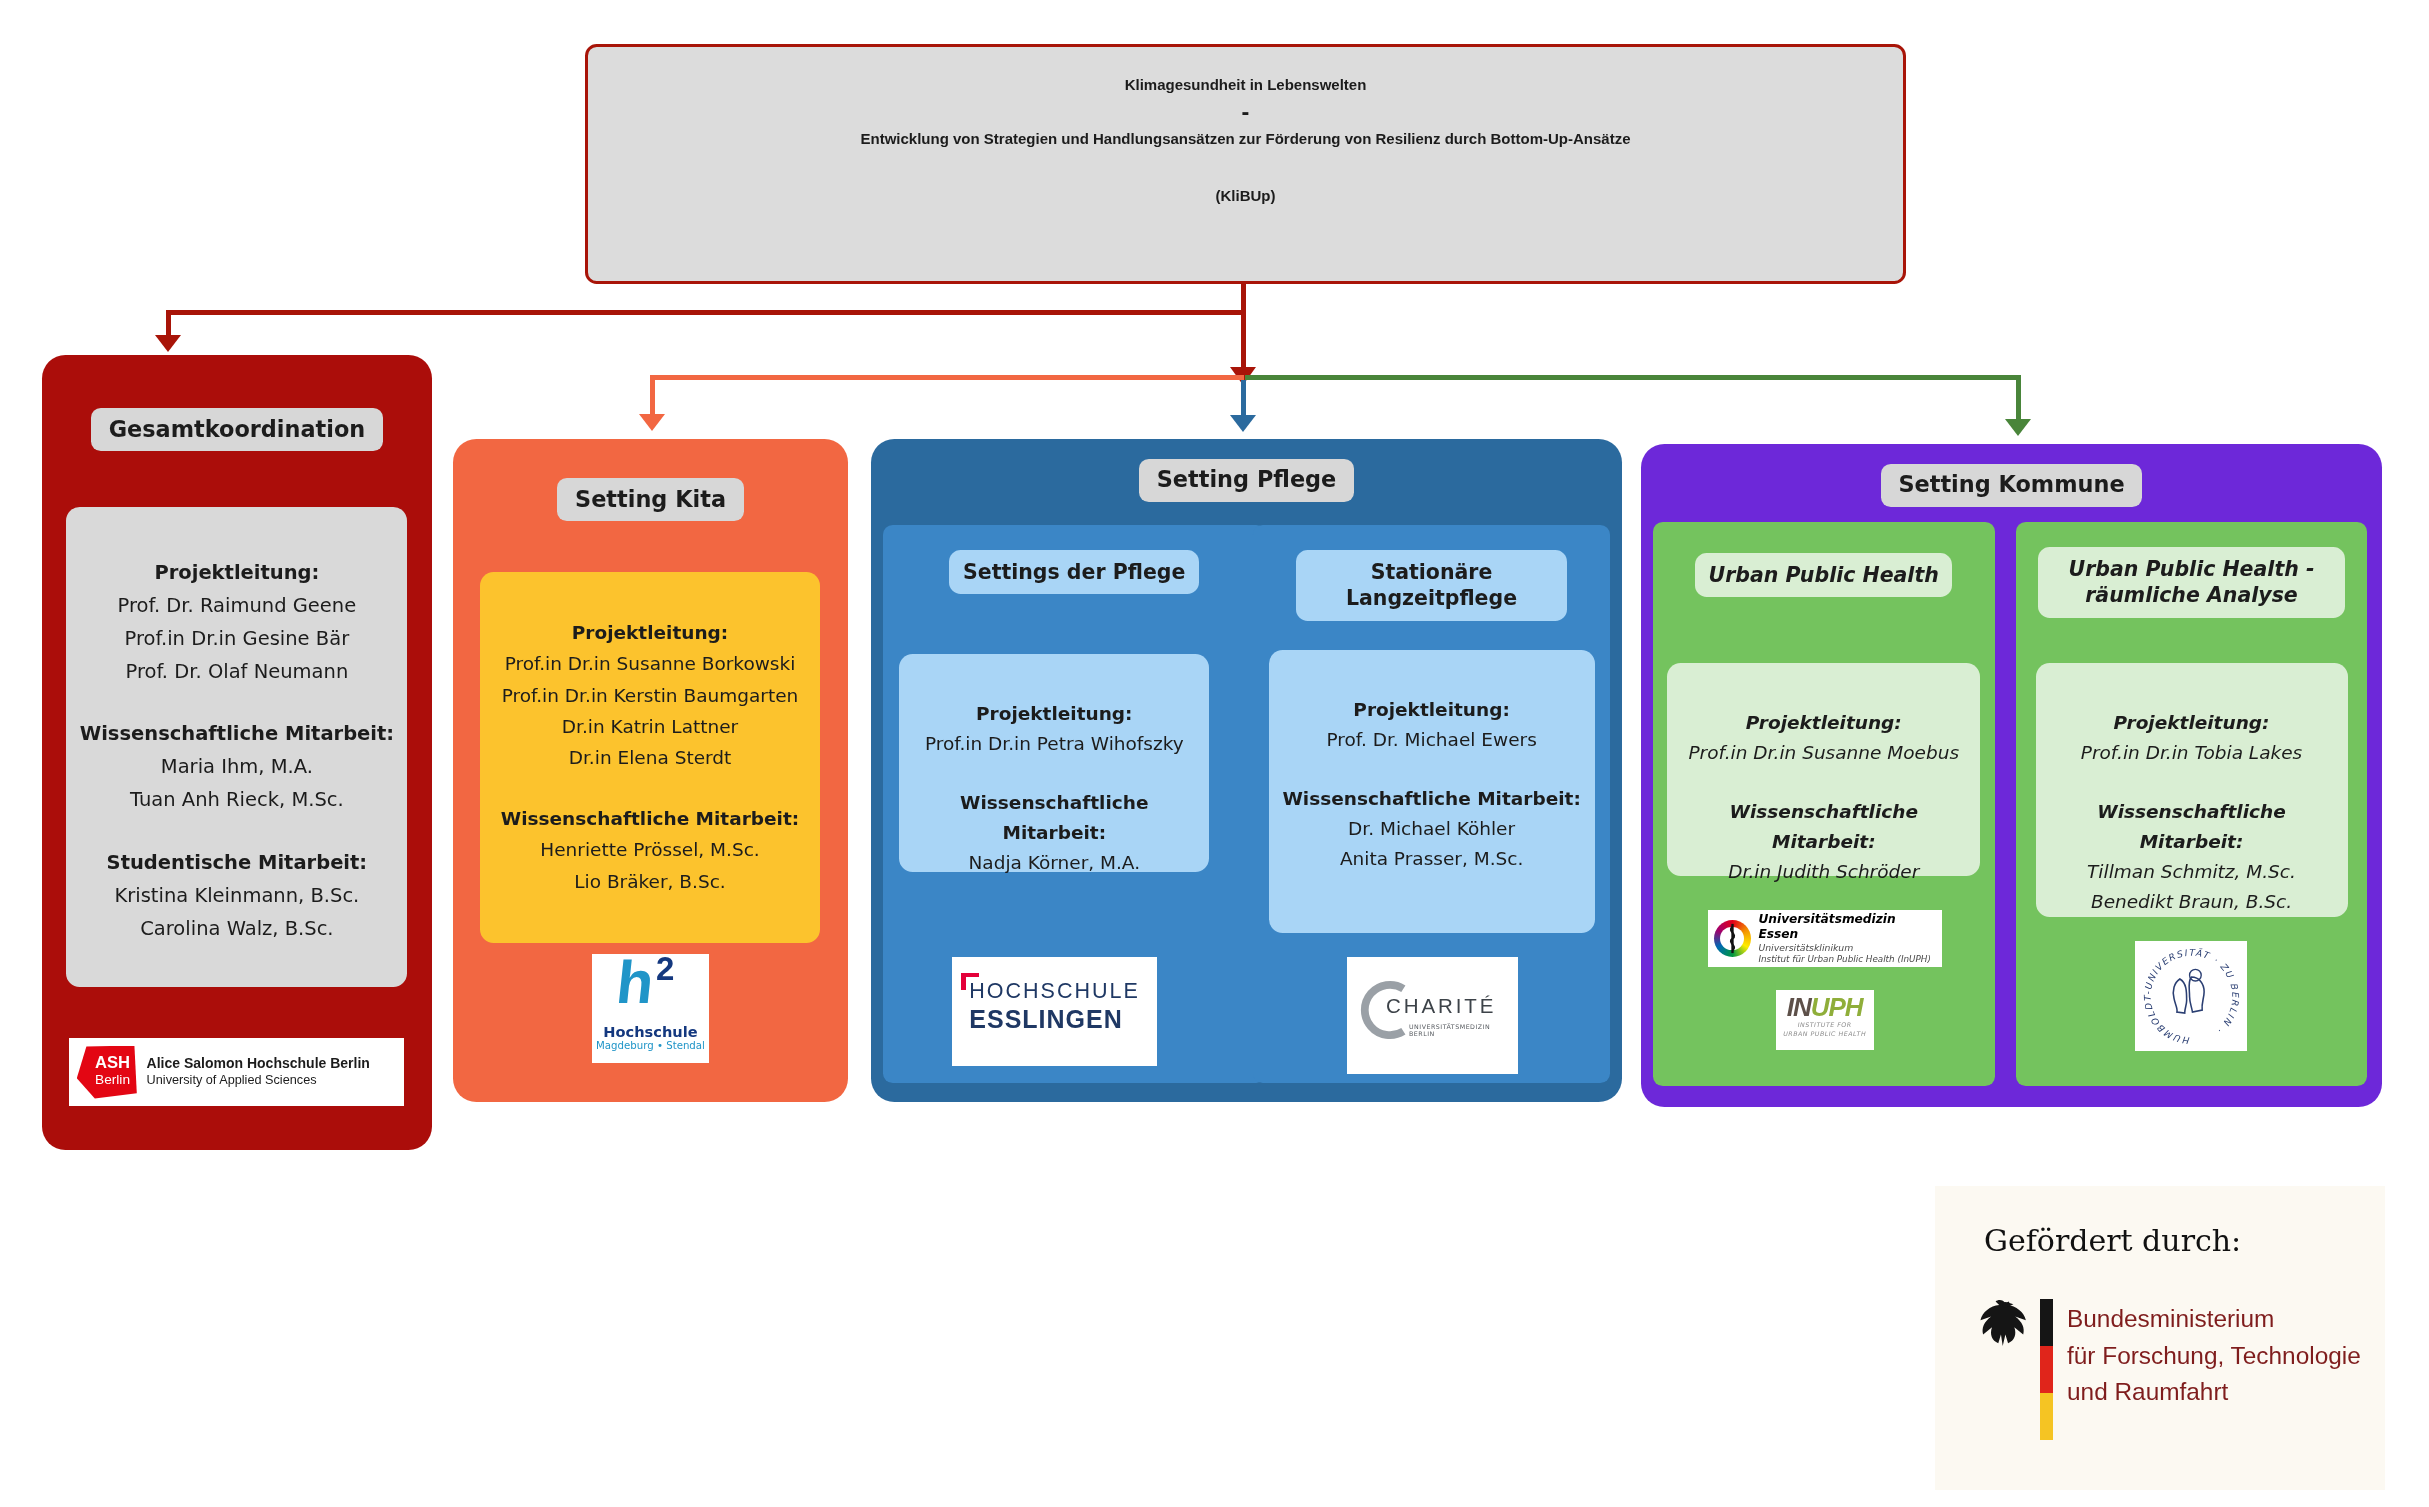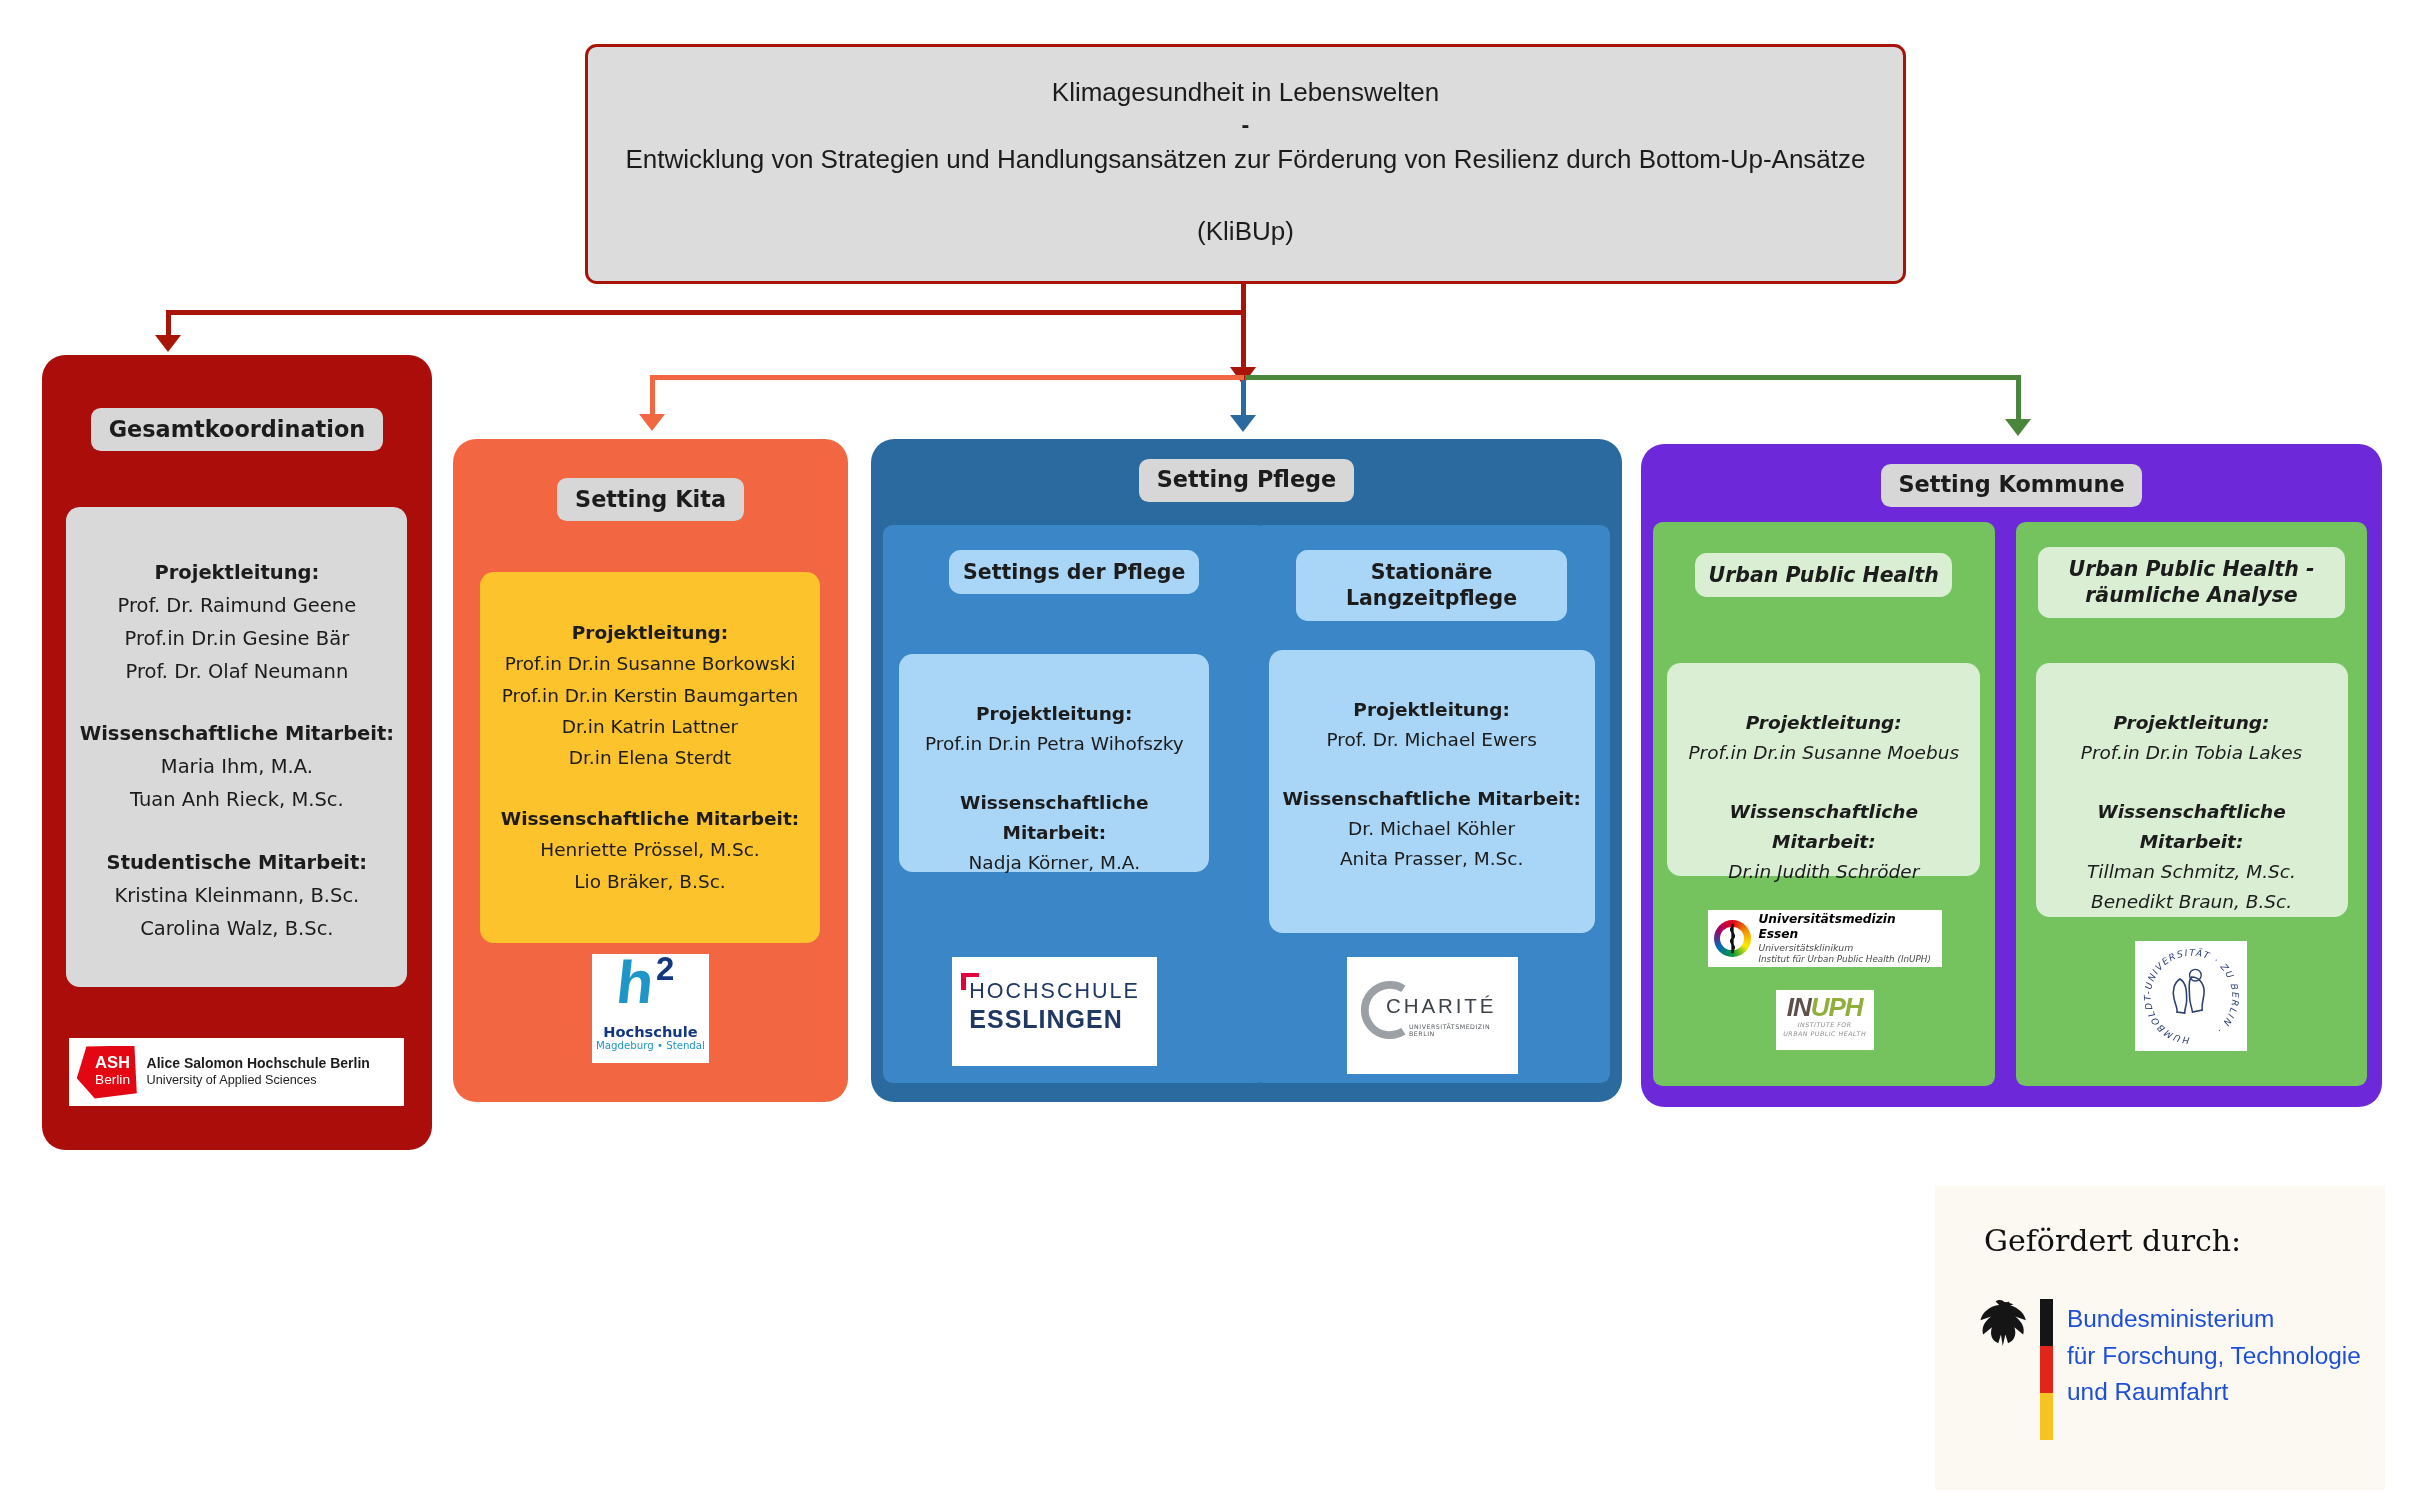--- a/index.html
+++ b/index.html
@@ -5,21 +5,21 @@
   html,body{margin:0;padding:0;background:#ffffff;}
   .page{position:relative;width:2429px;height:1508px;background:#ffffff;overflow:hidden;
         font-family:"DejaVu Sans","Liberation Sans",sans-serif;color:#1c1c1c;}
   .abs{position:absolute;}
 
   
   .title-box{left:585px;top:44px;width:1321px;height:240px;background:#dcdcdc;
              border:3.9px solid #a81408;border-radius:11.7px;display:flex;flex-direction:column;
              align-items:center;box-sizing:border-box;padding-top:29px;text-align:center;
              font-family:"Liberation Sans",sans-serif;}
-  .title-line{font-weight:normal;font-size:26px;line-height:1.25;}
+  .title-line{font-weight:bold;font-size:15px;line-height:1.25;}
   .title-dash{font-weight:bold;font-size:23.4px;margin-top:3.9px;}
   .title-sub{margin-top:3.9px;}
   .title-acr{margin-top:39px;}
 
   
   .line{position:absolute;}
   .c-red{background:#a81408;}
   .c-orange{background:#f26742;}
   .c-green{background:#49853a;}
   .c-blue{background:#2b6a9e;}
@@ -110,21 +110,21 @@
   
   .funding{left:1935px;top:1186px;width:450px;height:304px;background:#fcf9f2;}
   .fund-head{position:absolute;left:49px;top:37px;font-family:"DejaVu Serif","Liberation Serif",serif;
              font-size:30px;color:#111;}
   .fund-eagle{position:absolute;left:41px;top:111px;width:57px;height:57px;}
   .fund-bar{position:absolute;left:105px;top:113px;width:12.7px;height:140px;}
   .fund-bar .b1{height:47px;background:#151515;}
   .fund-bar .b2{height:47px;background:#e0251b;}
   .fund-bar .b3{height:47px;background:#f5c423;}
   .fund-text{position:absolute;left:132px;top:115px;font-family:"Liberation Sans",sans-serif;
-             font-size:24.4px;line-height:1.5;color:#1d4ed8;}
+             font-size:24.4px;line-height:1.5;color:#7f1d1d;}
 </style>
 </head>
 <body>
 
 <div class="page">
 
   <div class="line c-red abs" style="left:1241px;top:282px;width:4.9px;height:97px;"></div>
   <div class="line c-red abs" style="left:166px;top:310px;width:1080px;height:4.9px;"></div>
   <div class="line c-red abs" style="left:166px;top:310px;width:4.9px;height:27px;"></div>
   <div class="arrowhead abs" style="left:155px;top:335px;border-top:17.6px solid #a81408;"></div>

